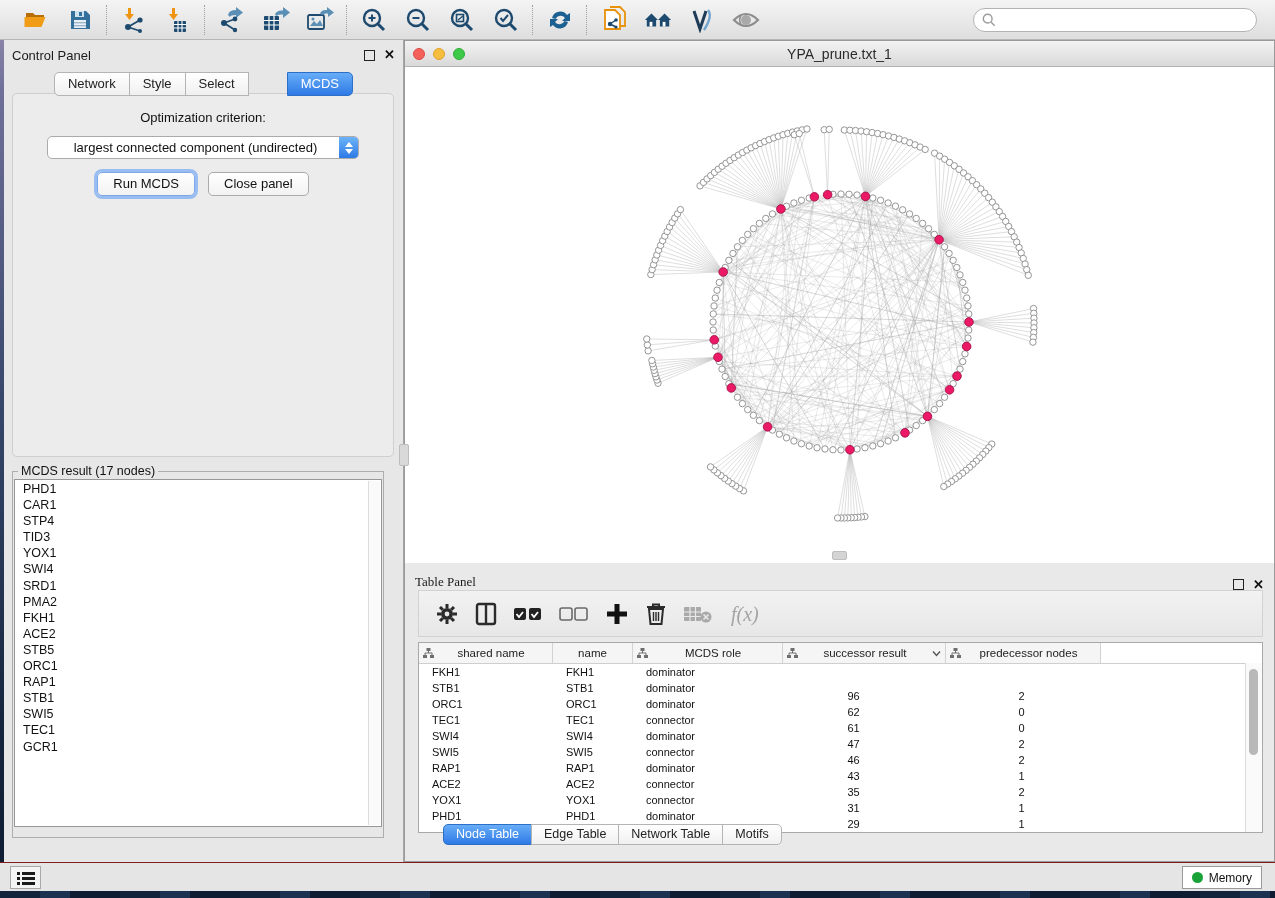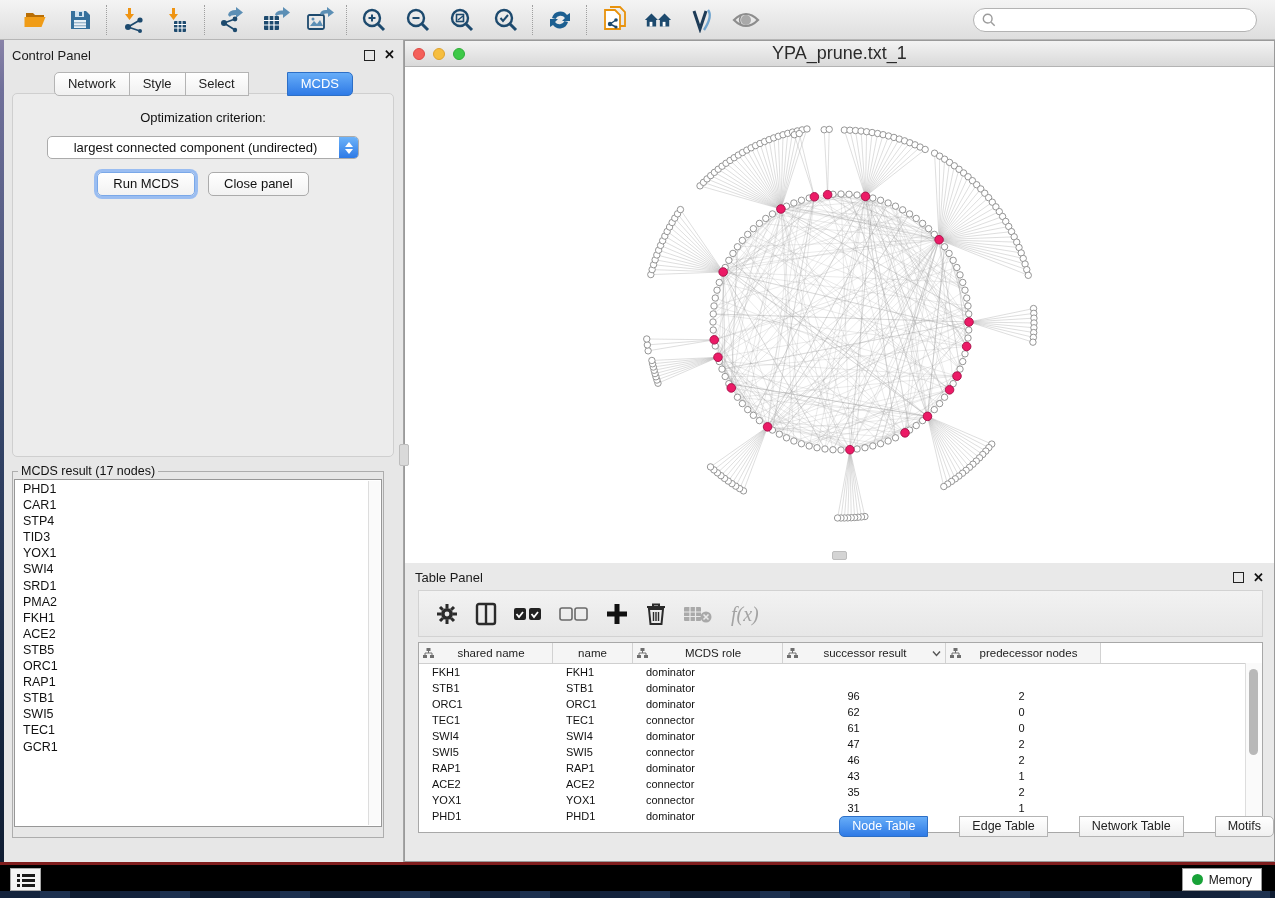--- a/index.html
+++ b/index.html
@@ -61,55 +61,55 @@
 
   
   #network-window{position:absolute;left:404px;top:40px;width:871px;height:523px;box-sizing:border-box;
     border:1px solid #9a9a9a;background:#fff;}
   #net-titlebar{height:25px;background:linear-gradient(#f3f3f3,#d9d9d9);border-bottom:1px solid #b3b3b3;
     display:flex;align-items:center;position:relative;}
   .traffic{width:12px;height:12px;border-radius:50%;margin-left:8px;cursor:pointer;}
   .t-red{background:#f4605a;border:1px solid #de4a45;box-sizing:border-box;}
   .t-yellow{background:#f6be3f;border:1px solid #dfa32e;box-sizing:border-box;}
   .t-green{background:#3ec948;border:1px solid #2fae39;box-sizing:border-box;}
-  #net-title{position:absolute;left:0;right:0;text-align:center;font-size:18px;color:#2b2b2b;}
+  #net-title{position:absolute;left:0;right:0;text-align:center;font-size:14px;color:#2b2b2b;}
   #net-canvas{position:relative;width:869px;height:496px;background:#fff;overflow:hidden;}
 
   
   #v-splitter-handle{position:absolute;left:399px;top:444px;width:8px;height:20px;background:#d9d9d9;
     border:1px solid #bdbdbd;border-radius:2px;cursor:col-resize;z-index:5;}
   #h-splitter-handle{position:absolute;left:832px;top:551px;width:13px;height:7px;background:#d4d4d4;
     border:1px solid #bdbdbd;border-radius:2px;cursor:row-resize;z-index:5;}
 
   
   #table-panel{position:absolute;left:404px;top:563px;width:871px;height:299px;box-sizing:border-box;
     background:#e9e9e9;border:1px solid #9a9a9a;border-top:none;}
-  #tp-header{height:25px;display:flex;align-items:center;padding:2px 10px 0 10px;font-size:13px;color:#1b1b1b;}
+  #tp-header{height:25px;display:flex;align-items:flex-end;padding:2px 10px 0 10px;font-size:13px;color:#1b1b1b;font-family:Liberation Serif, serif;}
   #tp-toolbar{position:absolute;left:13px;right:11px;top:27px;height:47px;box-sizing:border-box;
     background:linear-gradient(#f2f2f2,#e7e7e7);border:1px solid #d2d2d2;
     display:flex;align-items:center;gap:16px;padding-left:16px;}
   .tpt-icon{display:flex;align-items:center;justify-content:center;cursor:pointer;}
   #node-table{position:absolute;left:13px;right:11px;top:79px;height:191px;box-sizing:border-box;
     background:#fff;border:1px solid #a8a8a8;overflow:hidden;}
   #nt-header{display:flex;height:20px;background:#f5f5f5;border-bottom:1px solid #cfcfcf;}
   .th{display:flex;align-items:center;box-sizing:border-box;border-right:1px solid #d2d2d2;
     font-size:11.5px;color:#222;padding:0 4px;cursor:pointer;}
   .th .th-label{flex:1;text-align:center;white-space:nowrap;overflow:hidden;}
   #nt-rows .tr{display:flex;height:16px;align-items:center;cursor:default;}
   .td{box-sizing:border-box;font-size:11px;color:#111;white-space:nowrap;overflow:hidden;padding:0 4px;}
   .td.l{text-align:left;padding-left:13px;}
   .td.num{text-align:center;margin-top:48px;}
   #nt-scroll{position:absolute;right:0;top:20px;bottom:0;width:16px;background:#fafafa;border-left:1px solid #ddd;}
   #nt-thumb{position:absolute;left:3px;top:6px;width:9px;height:86px;background:#b8b8b8;border-radius:5px;cursor:grab;}
-  #tp-tabs{position:absolute;left:0;right:0;bottom:24px;display:flex;justify-content:flex-end;gap:32px;}
+  #tp-tabs{position:absolute;left:0;right:0;bottom:16px;display:flex;justify-content:flex-start;}
   #tp-tabs .aqua-tab{font-size:12.5px;padding:2px 12px 3px;}
 
   
   #status-bar{position:absolute;left:0;top:862px;width:1275px;height:29px;box-sizing:border-box;
-    background:#000000;border-top:3px solid #7f1d1d;}
+    background:#e5e5e5;border-top:1px solid #7f1d1d;}
   #panel-menu-btn{position:absolute;left:10px;top:3px;width:31px;height:23px;box-sizing:border-box;
     background:#f4f4f4;border:1px solid #a8a8a8;display:flex;align-items:center;justify-content:center;cursor:pointer;}
   #memory-btn{position:absolute;right:13px;top:3px;height:23px;box-sizing:border-box;background:#fff;
     border:1px solid #9a9a9a;display:flex;align-items:center;gap:6px;padding:0 9px;font-size:12px;color:#111;cursor:pointer;}
   #memory-dot{width:11px;height:11px;border-radius:50%;background:#18a238;}
 </style>
 </head>
 <body>
 
 <div id="wallpaper-bottom"></div>

